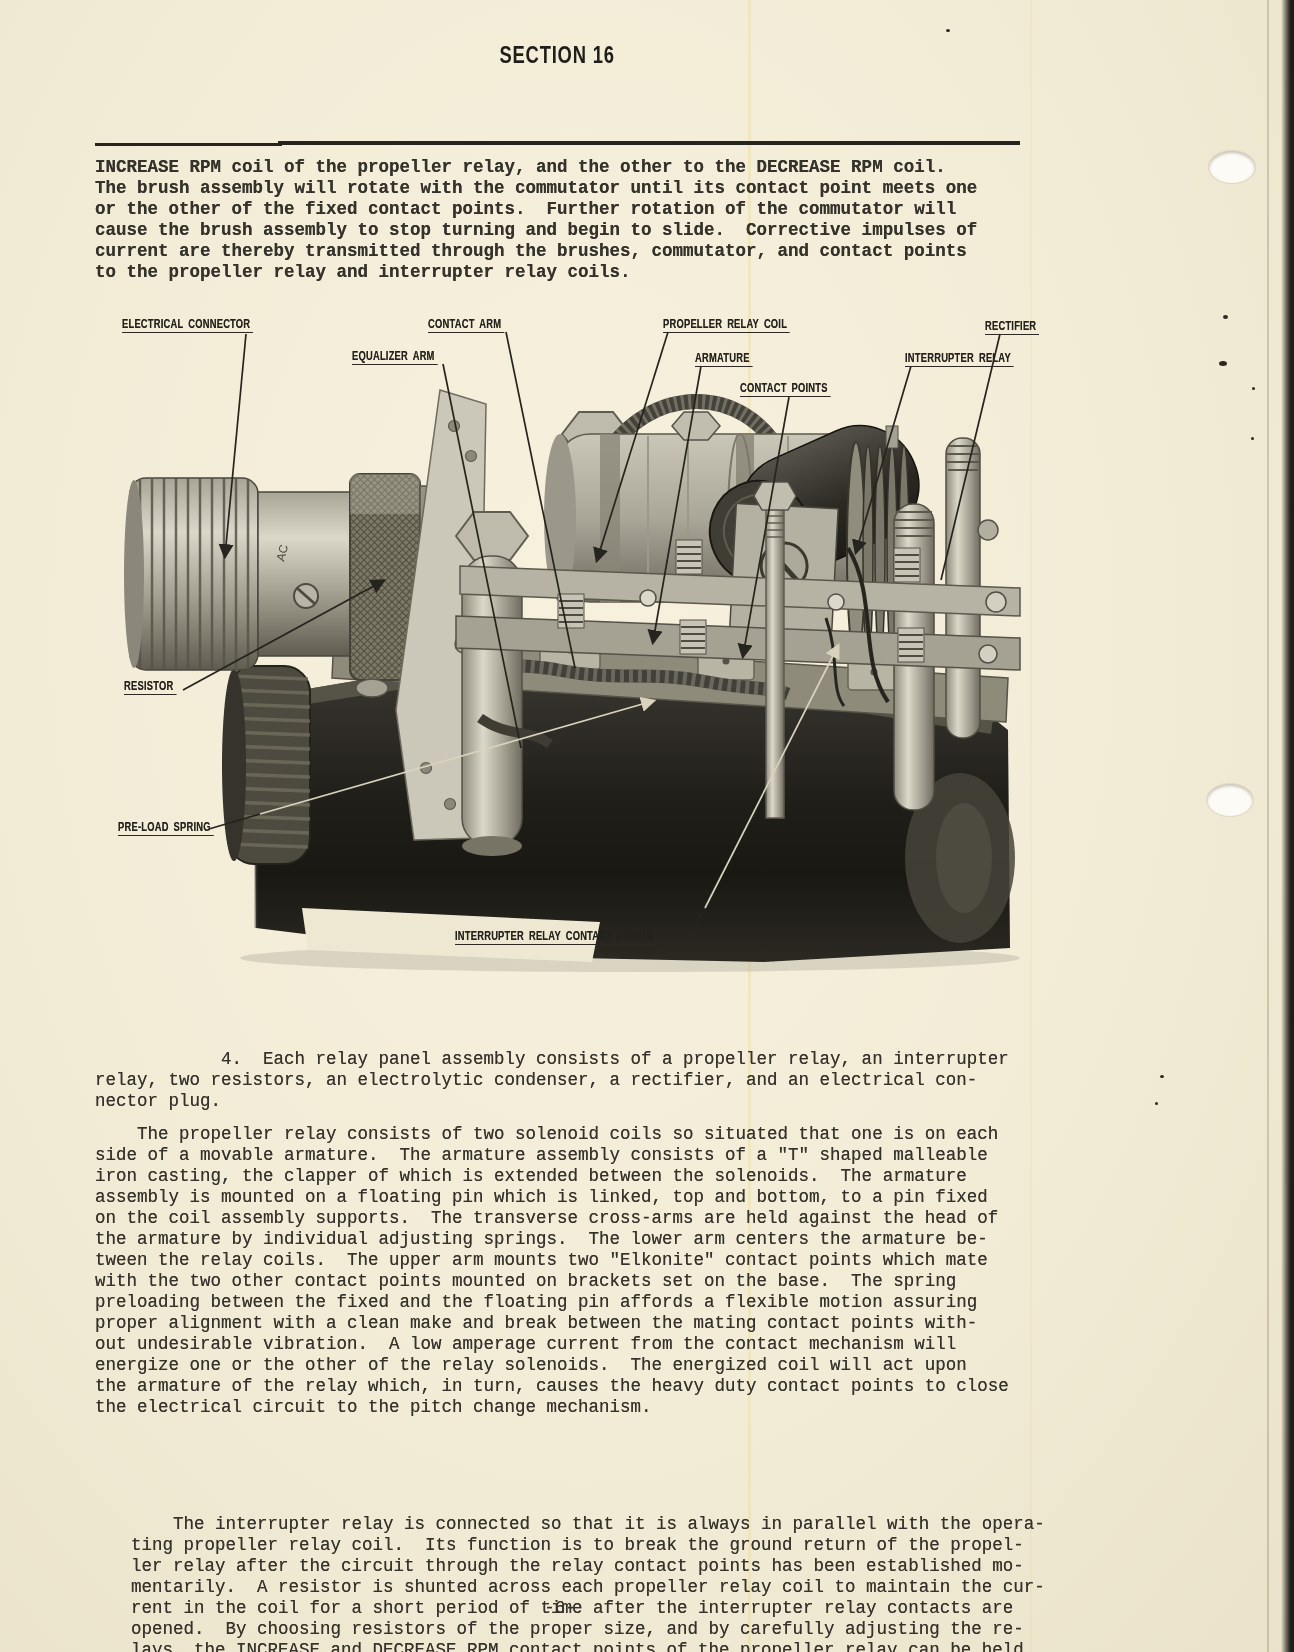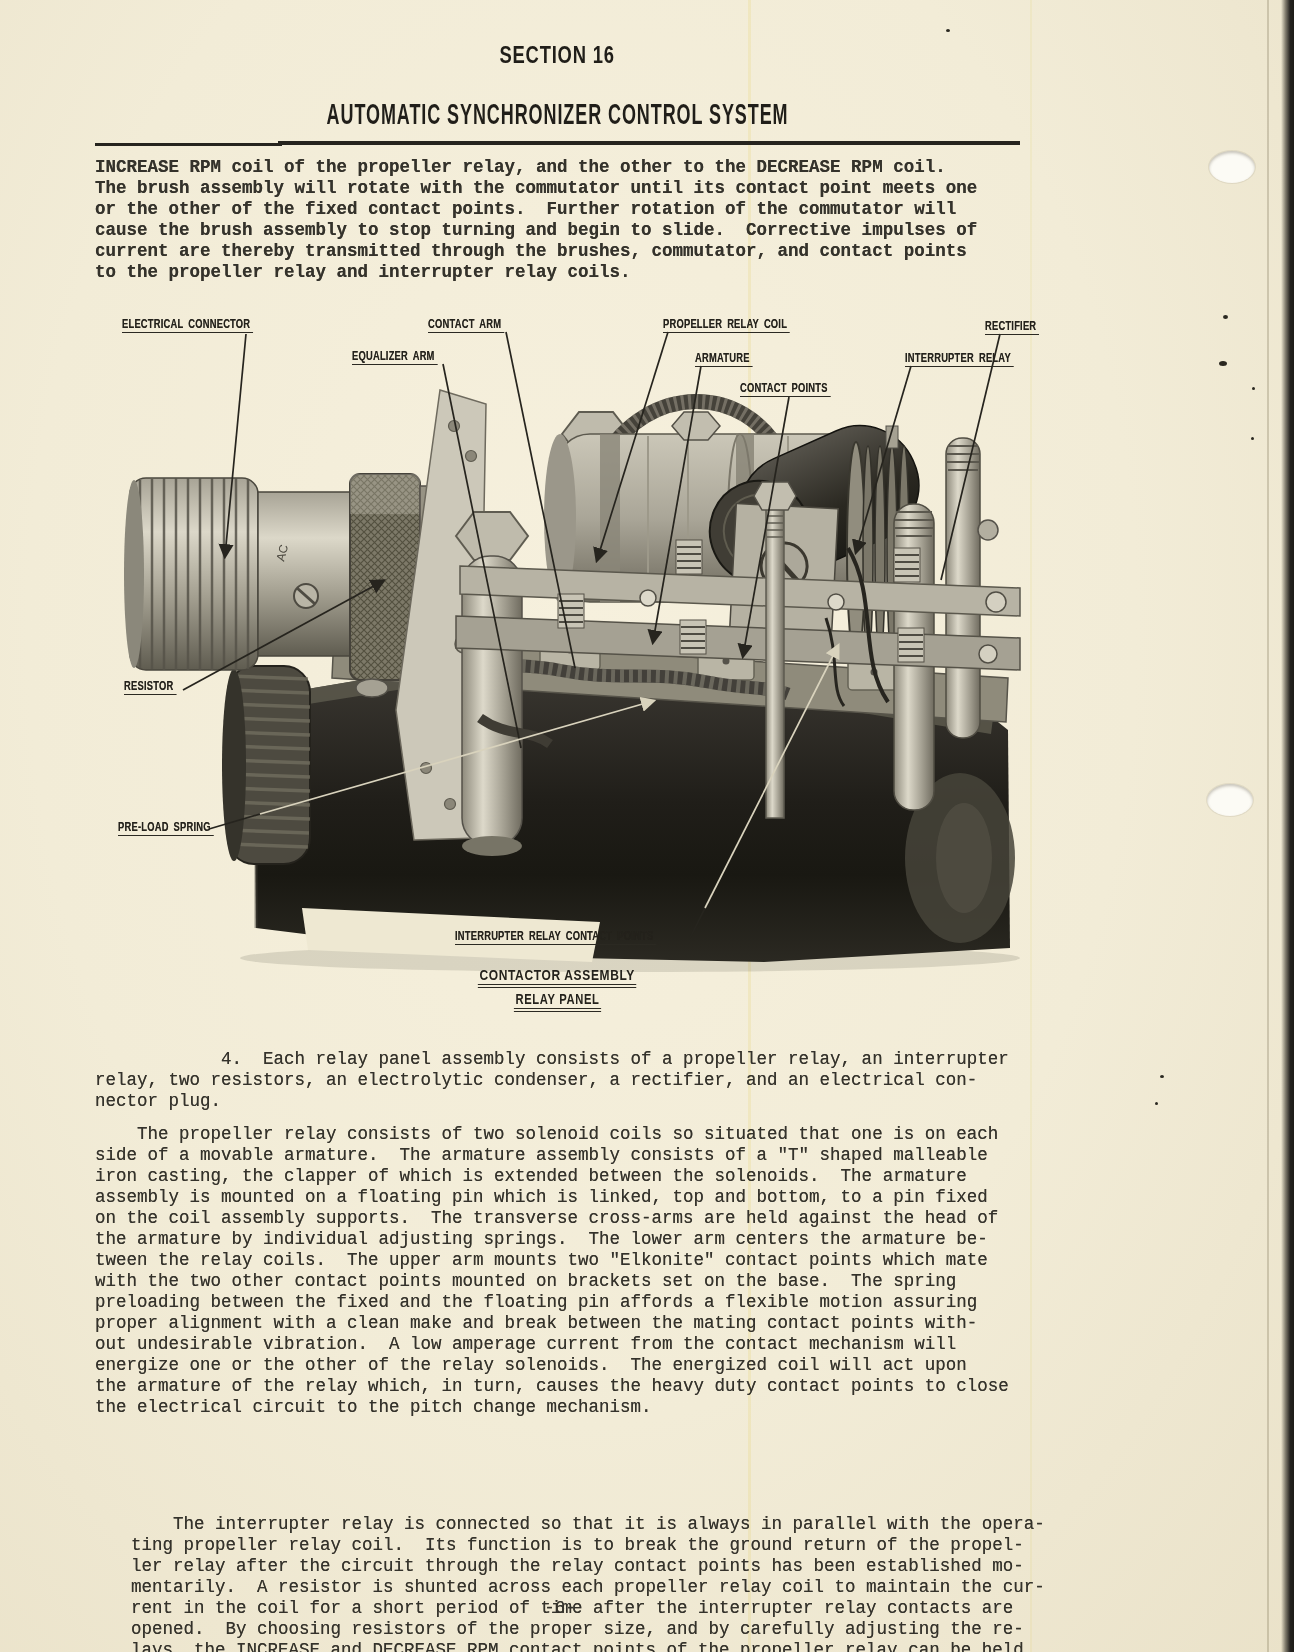--- a/index.html
+++ b/index.html
@@ -40,23 +40,20 @@
 </head>
 <body>
 
 <div class="page">
 
   <div class="streak" style="left:748px;width:3px;background:rgba(222,200,70,.16);"></div>
   <div class="streak" style="left:1030px;width:2px;background:rgba(222,200,70,.11);"></div>
 
   <div class="center-row" style="top:42px;">
     <span class="gothic section-heading-text">SECTION 16</span>
-  </div>
-  <div class="center-row" style="top:98px;">
-    <span class="gothic title-text">AUTOMATIC SYNCHRONIZER CONTROL SYSTEM</span>
   </div>
   <div class="rule" style="left:95px;top:143px;width:187px;height:2.5px;"></div>
   <div class="rule" style="left:278px;top:141px;width:742px;height:4px;"></div>
 
   <div class="mono" style="top:157px;font-weight:bold;">INCREASE RPM coil of the propeller relay, and the other to the DECREASE RPM coil.
 The brush assembly will rotate with the commutator until its contact point meets one
 or the other of the fixed contact points.  Further rotation of the commutator will
 cause the brush assembly to stop turning and begin to slide.  Corrective impulses of
 current are thereby transmitted through the brushes, commutator, and contact points
 to the propeller relay and interrupter relay coils.</div>
@@ -378,24 +375,20 @@
   <div class="callout" style="left:663px;top:316px;">PROPELLER RELAY COIL</div>
   <div class="callout" style="left:985px;top:318px;">RECTIFIER</div>
   <div class="callout" style="left:352px;top:348px;">EQUALIZER ARM</div>
   <div class="callout" style="left:695px;top:350px;">ARMATURE</div>
   <div class="callout" style="left:905px;top:350px;">INTERRUPTER RELAY</div>
   <div class="callout" style="left:740px;top:380px;">CONTACT POINTS</div>
   <div class="callout" style="left:124px;top:678px;">RESISTOR</div>
   <div class="callout" style="left:118px;top:819px;">PRE-LOAD SPRING</div>
   <div class="callout" style="left:455px;top:928px;">INTERRUPTER RELAY CONTACT POINTS</div>
 
-  <div class="center-row" style="top:966px;">
-    <span class="caption-line cap1">CONTACTOR ASSEMBLY</span><br>
-    <span class="caption-line cap2" style="margin-top:3px;">RELAY PANEL</span>
-  </div>
 
   <div class="mono" style="top:1598px;text-align:center;">-6-</div>
 
   <div class="punch-hole" style="left:1209px;top:151px;width:46px;height:32px;"></div>
   <div class="punch-hole" style="left:1207px;top:784px;width:46px;height:32px;"></div>
 
   <div class="speck" style="left:946px;top:29px;width:4px;height:3px;"></div>
   <div class="speck" style="left:1223px;top:315px;width:5px;height:4px;"></div>
   <div class="speck" style="left:1219px;top:361px;width:8px;height:5px;"></div>
   <div class="speck" style="left:1252px;top:387px;width:3px;height:3px;"></div>

